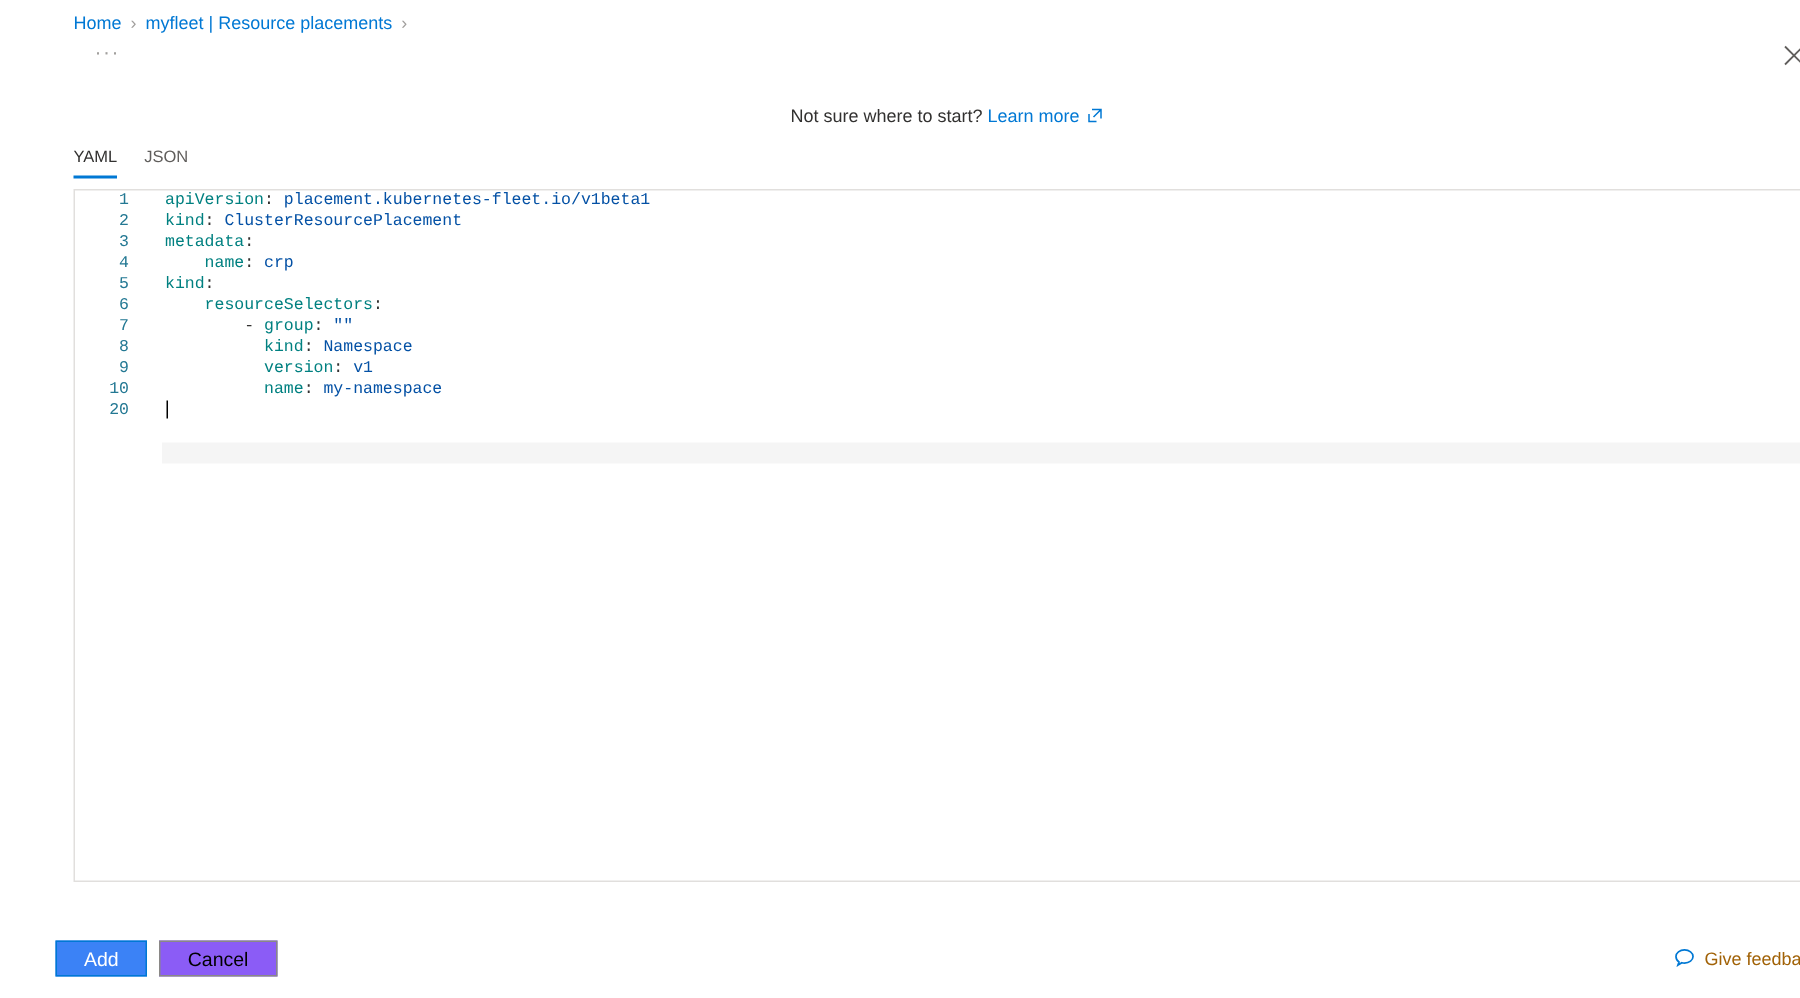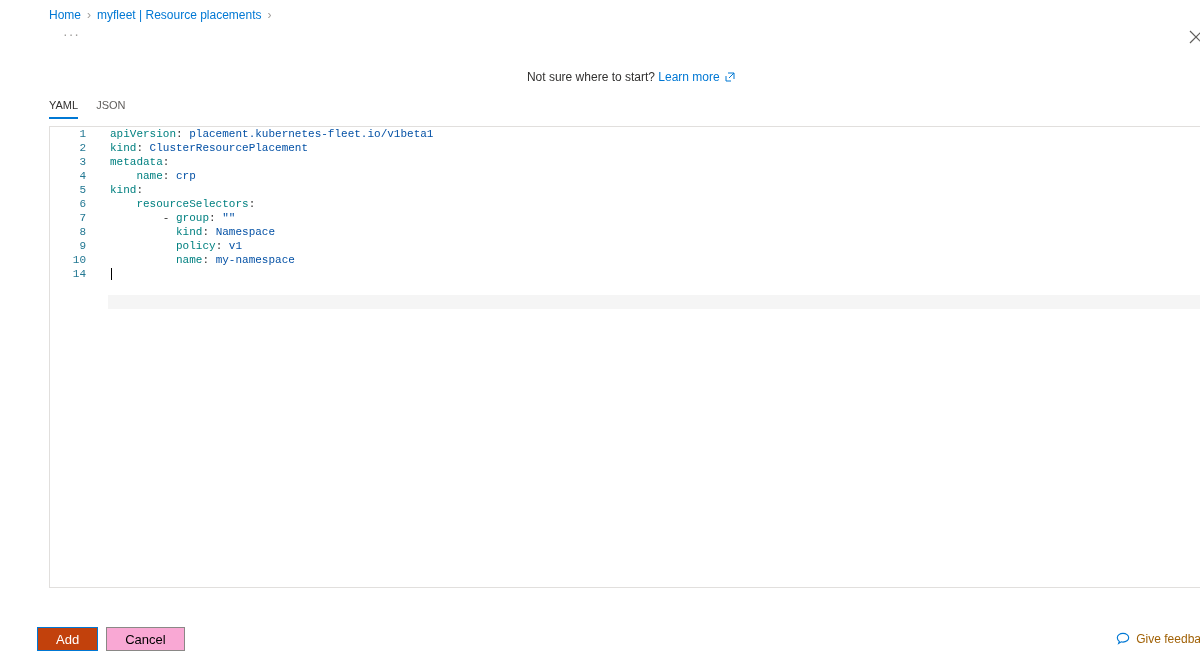--- a/index.html
+++ b/index.html
@@ -150,27 +150,27 @@
   .footer {
     position: absolute;
     left: 12px; right: 12px; bottom: 14px;
     display: flex; align-items: center;
   }
   .btn {
     font-size: 13px;
     height: 24px;
     padding: 0 18px;
     border: 1px solid #8a8886;
-    background: #f9a8d4;
+    background: #8b5cf6;
     cursor: pointer;
     display: inline-flex;
     align-items: center;
   }
   .btn.primary {
-    background: #c2410c;
+    background: #3b82f6;
     border-color: #0078d4;
     color: #ffffff;
     margin-right: 8px;
     text-align: right;
   }
   .feedback {
     margin-left: auto;
     color: #a16207;
     font-size: 12px;
     display: inline-flex; align-items: center; gap: 6px;
@@ -219,24 +219,24 @@
   <div class="editor-wrap">
     <div class="editor" id="editor">
         <div class="line"><div class="gutter">1</div><div class="glyph"></div><div class="code"><span class="tok-key">apiVersion</span><span>: </span><span class="tok-val">placement.kubernetes-fleet.io/v1beta1</span></div></div>
         <div class="line"><div class="gutter">2</div><div class="glyph"></div><div class="code"><span class="tok-key">kind</span><span>: </span><span class="tok-val">ClusterResourcePlacement</span></div></div>
         <div class="line"><div class="gutter">3</div><div class="glyph"></div><div class="code"><span class="tok-key">metadata</span><span>:</span></div></div>
         <div class="line"><div class="gutter">4</div><div class="glyph"></div><div class="code"><span>    </span><span class="tok-key">name</span><span>: </span><span class="tok-val">crp</span></div></div>
         <div class="line"><div class="gutter">5</div><div class="glyph"></div><div class="code"><span class="tok-key">kind</span><span>:</span></div></div>
         <div class="line"><div class="gutter">6</div><div class="glyph"></div><div class="code"><span>    </span><span class="tok-key">resourceSelectors</span><span>:</span></div></div>
         <div class="line"><div class="gutter">7</div><div class="glyph"></div><div class="code"><span>        - </span><span class="tok-key">group</span><span>: </span><span class="tok-str">""</span></div></div>
         <div class="line"><div class="gutter">8</div><div class="glyph"></div><div class="code"><span>          </span><span class="tok-key">kind</span><span>: </span><span class="tok-val">Namespace</span></div></div>
-        <div class="line"><div class="gutter">9</div><div class="glyph"></div><div class="code"><span>          </span><span class="tok-key">policy</span><span>: </span><span class="tok-val">v1</span></div></div>
+        <div class="line"><div class="gutter">9</div><div class="glyph"></div><div class="code"><span>          </span><span class="tok-key">version</span><span>: </span><span class="tok-val">v1</span></div></div>
         <div class="line"><div class="gutter">10</div><div class="glyph"></div><div class="code"><span>          </span><span class="tok-key">name</span><span>: </span><span class="tok-val">my-namespace</span></div></div>
         <div class="cursor-line" style="top: 168px;"></div>
-        <div class="line"><div class="gutter">14</div><div class="glyph"></div><div class="code"><span class="caret"></span></div></div>
+        <div class="line"><div class="gutter">20</div><div class="glyph"></div><div class="code"><span class="caret"></span></div></div>
       </div>
   <div class="minimap-caret" style="top: 174px;"></div>
     </div>
 
   <div class="footer">
     <button class="btn primary">Add</button>
     <button class="btn">Cancel</button>
     <div class="feedback">
       <svg viewBox="0 0 16 16">
         <path d="M8 1.5c3.6 0 6.5 2.2 6.5 5 0 2.8-2.9 5-6.5 5-.7 0-1.4-.1-2-.3L3 13l.8-2.3C2.4 9.7 1.5 8.2 1.5 6.5c0-2.8 2.9-5 6.5-5z"></path>

